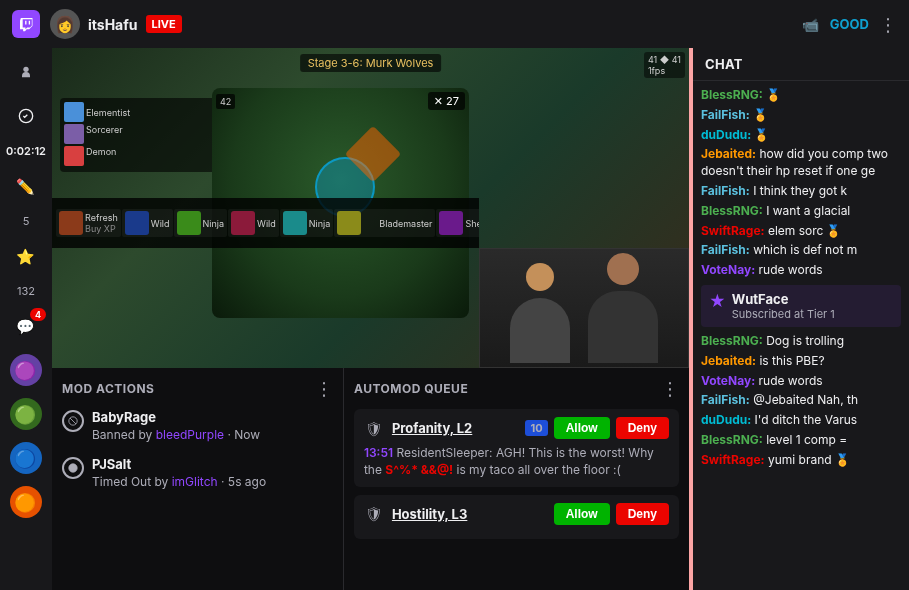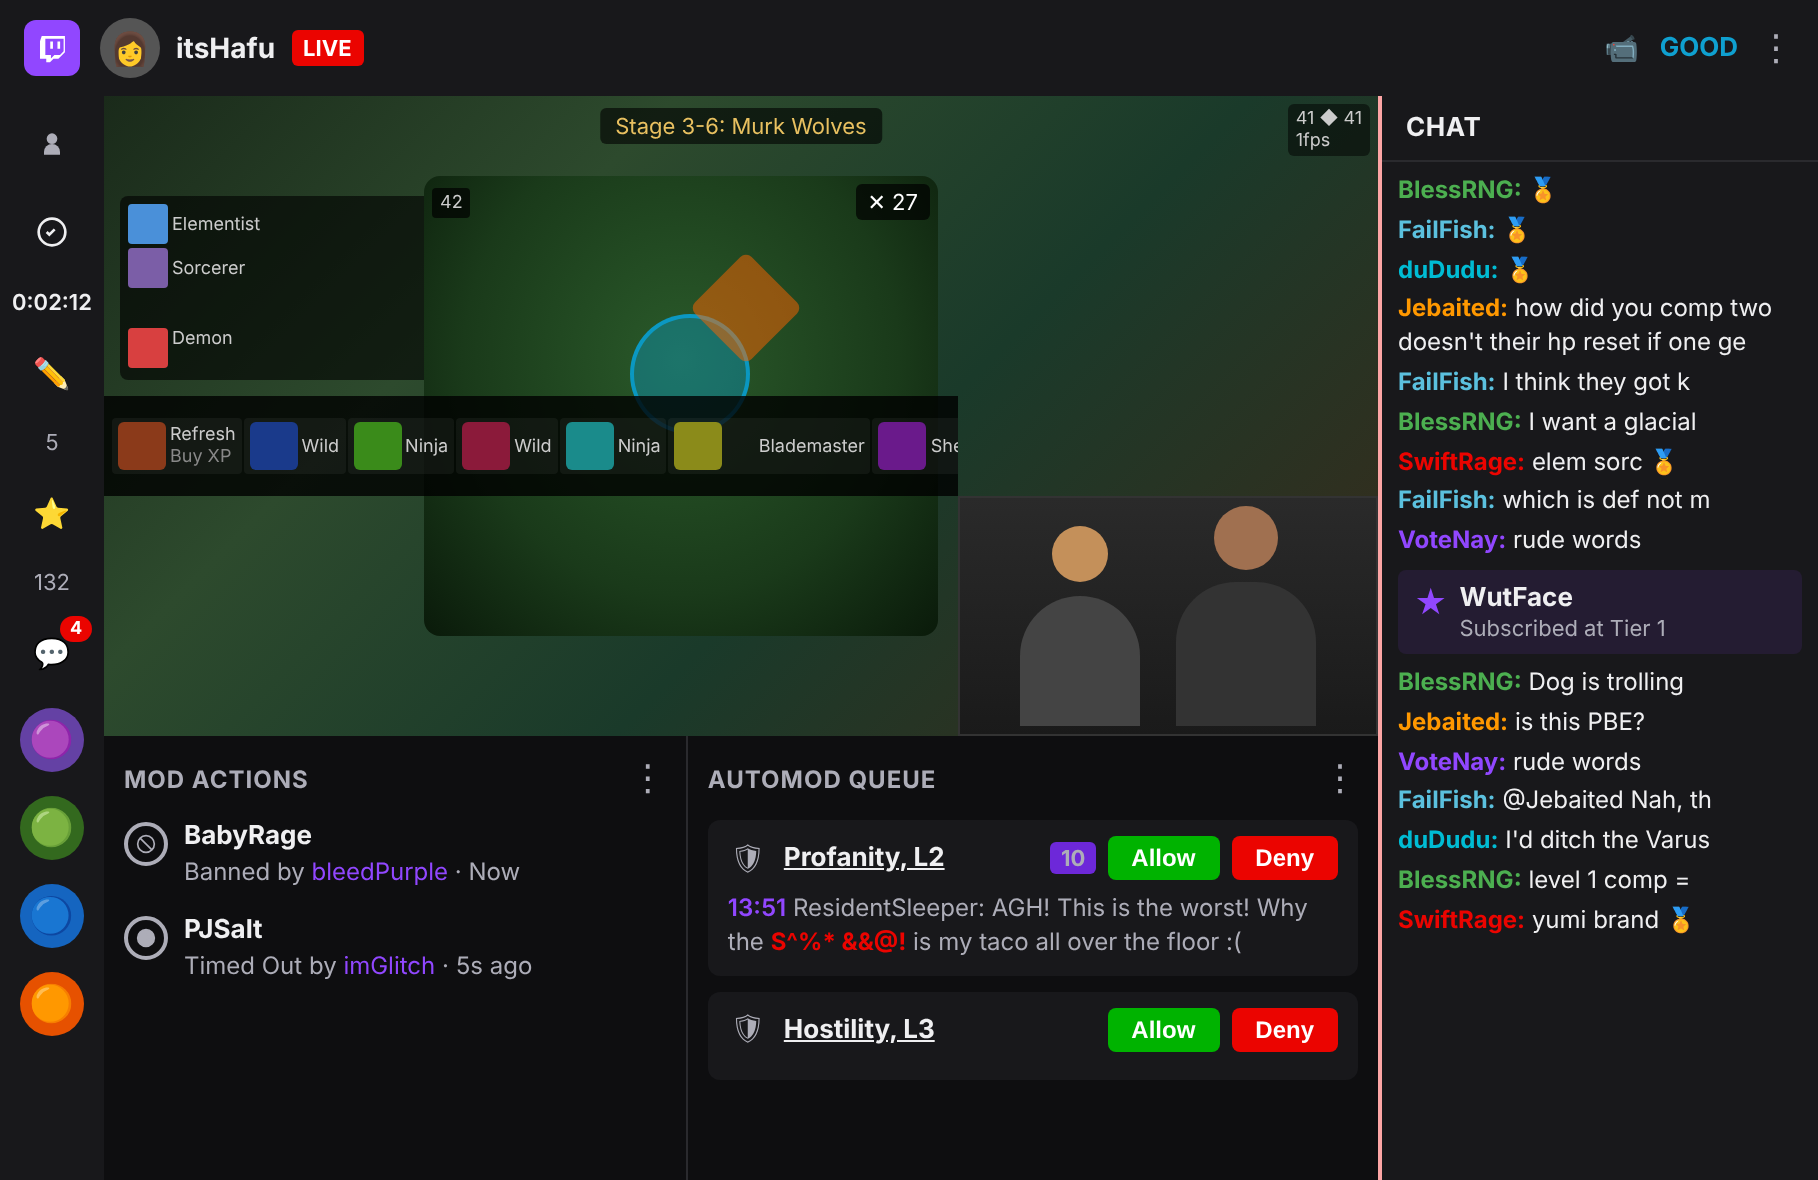--- a/index.html
+++ b/index.html
@@ -346,21 +346,21 @@
       font-size: 13px;
       color: #efeff1;
       text-decoration: underline;
     }
     .automod-right {
       display: flex;
       align-items: center;
       gap: 6px;
     }
     .level-badge {
-      background: #6d28d9;
+      background: #1d4ed8;
       color: #adadb8;
       font-size: 11px;
       font-weight: 700;
       border-radius: 3px;
       padding: 1px 5px;
     }
     .action-btn {
       padding: 4px 12px;
       border-radius: 4px;
       font-size: 12px;
@@ -388,21 +388,21 @@
       font-weight: 700;
     }
 
     
     .chat-sidebar {
       width: 220px;
       background: #18181b;
       display: flex;
       flex-direction: column;
       flex-shrink: 0;
-      border-left: 2px solid #fca5a5;
+      border-left: 4px solid #fca5a5;
     }
     .chat-header {
       padding: 8px 12px;
       font-size: 13px;
       font-weight: 700;
       color: #efeff1;
       border-bottom: 1px solid #2a2a2e;
       letter-spacing: 0.3px;
       text-transform: uppercase;
     }
@@ -505,21 +505,21 @@
         <div class="game-overlay-title">Stage 3-6: Murk Wolves</div>
         <div class="game-hud-top-right">
           41 ◆ 41<br>1fps
         </div>
 
         <div style="position:absolute;top:50px;left:8px;width:160px;background:rgba(0,0,0,0.6);border-radius:4px;padding:4px;font-size:9px;color:#ccc;">
           <div style="display:flex;gap:2px;margin-bottom:2px;align-items:center;">
             <div style="width:20px;height:20px;background:#4a90d9;border-radius:2px;"></div>
             <span>Elementist</span>
           </div>
-          <div style="display:flex;gap:2px;margin-bottom:20px;align-items:center;">
+          <div style="display:flex;gap:2px;margin-bottom:2px;align-items:flex-start;">
             <div style="width:20px;height:20px;background:#7b5ea7;border-radius:2px;"></div>
             <span>Sorcerer</span>
           </div>
           <div style="display:flex;gap:2px;margin-bottom:2px;">
             <div style="width:20px;height:20px;background:#d84040;border-radius:2px;"></div>
             <span>Demon</span>
           </div>
         </div>
 
         <div style="position:absolute;top:40px;left:160px;right:220px;bottom:50px;background:radial-gradient(ellipse at 50% 40%, #2a5a2a 0%, #1a3a1a 60%, #0a1a0a 100%);border-radius:8px;overflow:hidden;">

